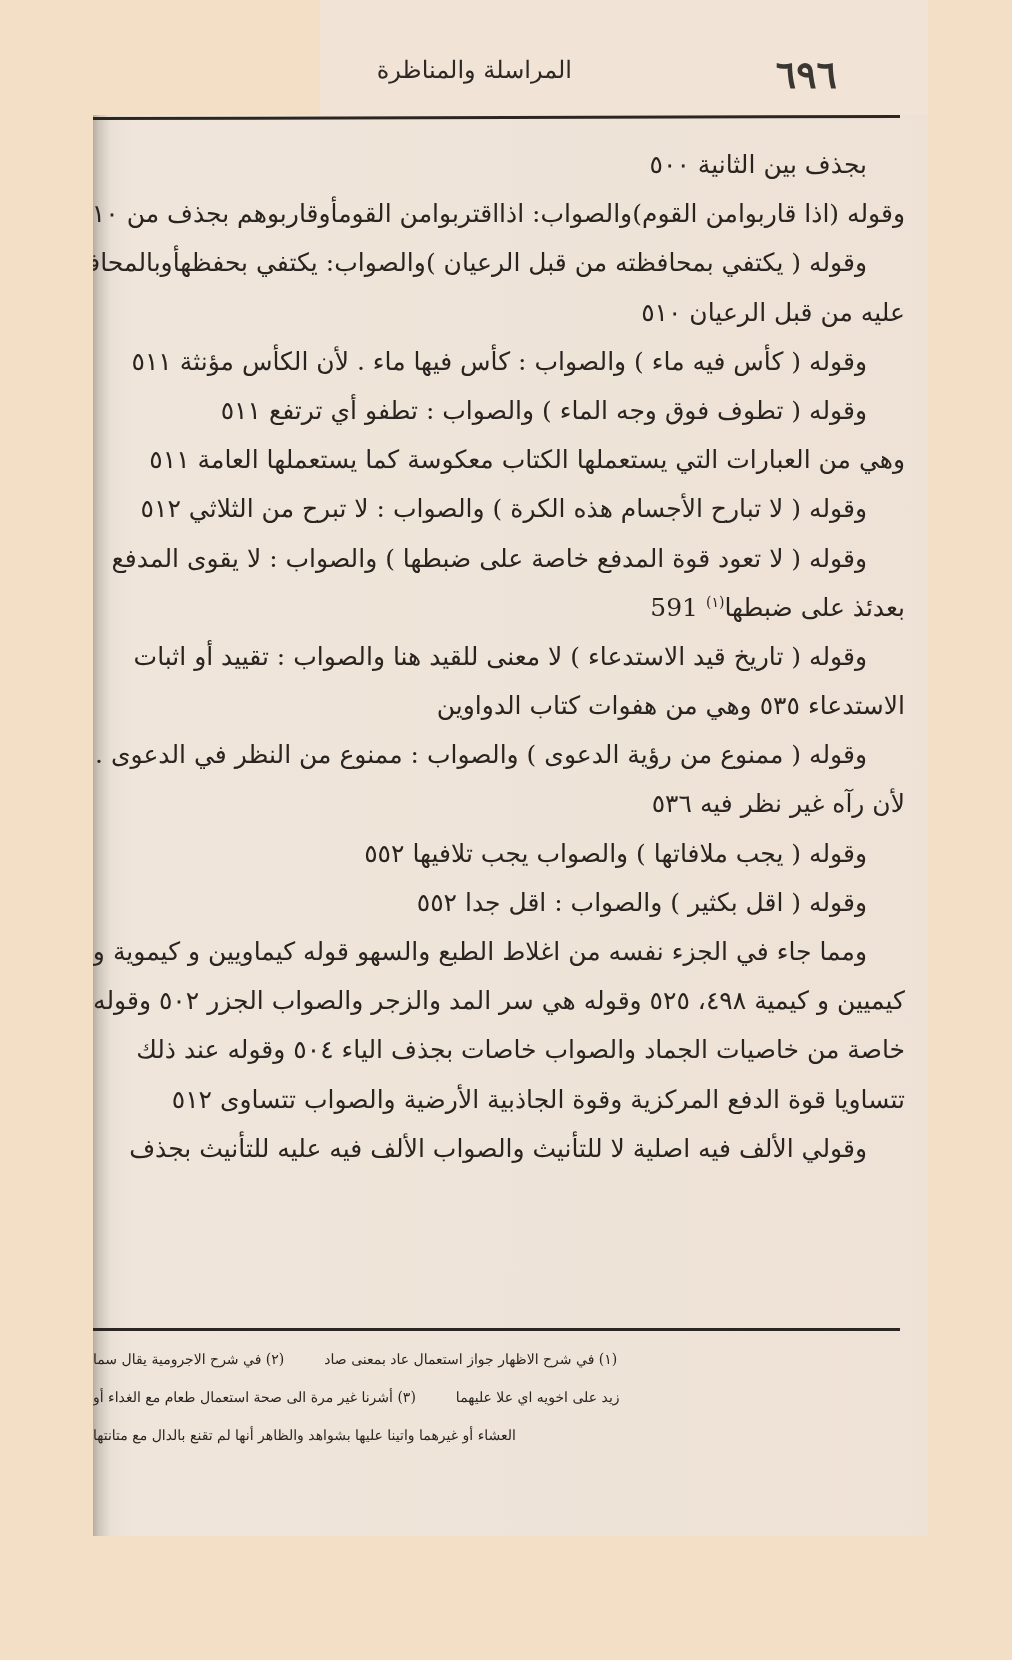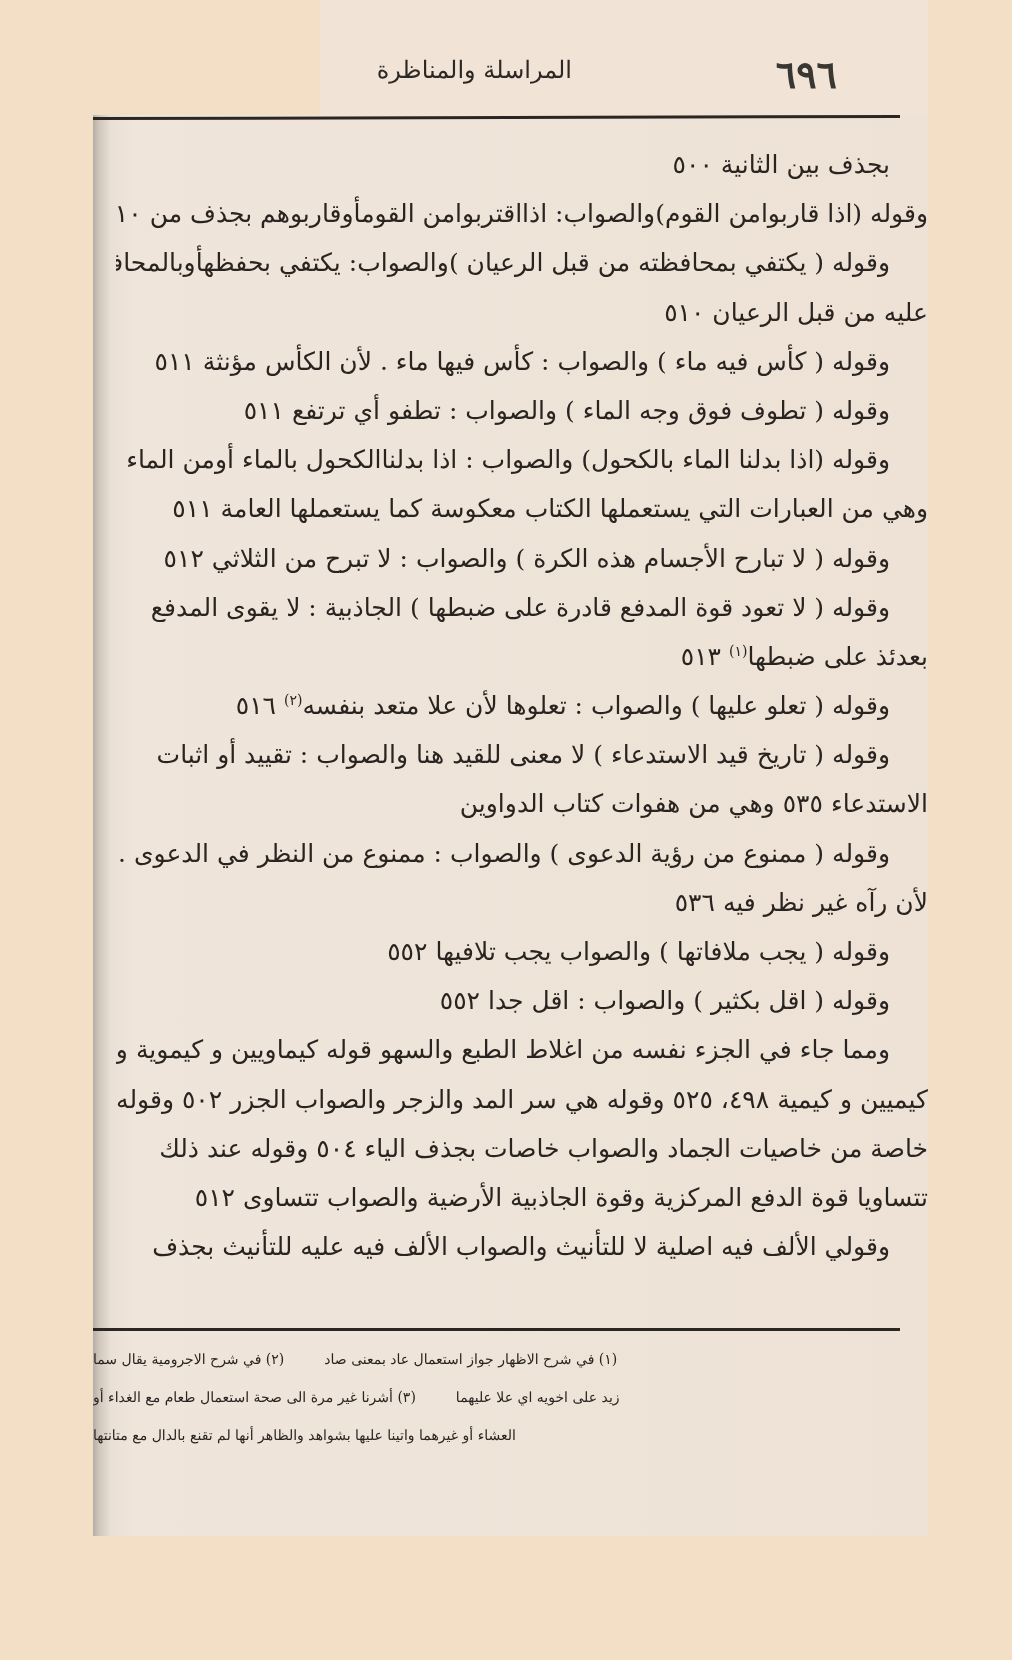--- a/index.html
+++ b/index.html
@@ -65,21 +65,20 @@
       transform: rotate(-0.15deg);
     }
     .body-text {
       position: absolute;
       left: 93px;
       top: 140px;
       width: 812px;
       direction: rtl;
       font-size: 25px;
       line-height: 49.2px;
-      margin-left: 23px;
     }
     .body-text .line {
       white-space: nowrap;
       overflow: hidden;
       height: 49.2px;
     }
     .body-text .line.indent {
       padding-right: 38px;
     }
     sup {
@@ -128,31 +127,26 @@
 
 <div class="head-rule"></div>
 
 <div class="body-text">
   <div class="line indent">بجذف بين الثانية ٥٠٠</div>
   <div class="line">وقوله (اذا قاربوامن القوم)والصواب: اذااقتربوامن القومأوقاربوهم بجذف من ٥١٠</div>
   <div class="line indent">وقوله ( يكتفي بمحافظته من قبل الرعيان )والصواب: يكتفي بحفظهأوبالمحافظة</div>
   <div class="line">عليه من قبل الرعيان ٥١٠</div>
   <div class="line indent">وقوله ( كأس فيه ماء ) والصواب : كأس فيها ماء . لأن الكأس مؤنثة ٥١١</div>
   <div class="line indent">وقوله ( تطوف فوق وجه الماء ) والصواب : تطفو أي ترتفع ٥١١</div>
-  <div class="line indent">وقوله (اذا بدلنا الماء بالكحول) والصواب : اذا بدلناالكحول بالماء أومن الماء</div>
   <div class="line">وهي من العبارات التي يستعملها الكتاب معكوسة كما يستعملها العامة ٥١١</div>
   <div class="line indent">وقوله ( لا تبارح الأجسام هذه الكرة ) والصواب : لا تبرح من الثلاثي ٥١٢</div>
-  <div class="line indent">وقوله ( لا تعود قوة المدفع قادرة على ضبطها ) الجاذبية : لا يقوى المدفع</div>
+  <div class="line indent">وقوله ( لا تعود قوة المدفع خاصة على ضبطها ) والصواب : لا يقوى المدفع</div>
   <div class="line">
     <span>بعدئذ على ضبطها</span><sup>(١)</sup>
-    <span>٥١٣</span>
-  </div>
-  <div class="line indent">
-    <span>وقوله ( تعلو عليها ) والصواب : تعلوها لأن علا متعد بنفسه</span><sup>(٢)</sup>
-    <span>٥١٦</span>
+    <span>591</span>
   </div>
   <div class="line indent">وقوله ( تاريخ قيد الاستدعاء ) لا معنى للقيد هنا والصواب : تقييد أو اثبات</div>
   <div class="line">الاستدعاء ٥٣٥ وهي من هفوات كتاب الدواوين</div>
   <div class="line indent">وقوله ( ممنوع من رؤية الدعوى ) والصواب : ممنوع من النظر في الدعوى .</div>
   <div class="line">لأن رآه غير نظر فيه ٥٣٦</div>
   <div class="line indent">وقوله ( يجب ملافاتها ) والصواب يجب تلافيها ٥٥٢</div>
   <div class="line indent">وقوله ( اقل بكثير ) والصواب : اقل جدا ٥٥٢</div>
   <div class="line indent">ومما جاء في الجزء نفسه من اغلاط الطبع والسهو قوله كيماويين و كيموية والصواب</div>
   <div class="line">كيميين و كيمية ٤٩٨، ٥٢٥ وقوله هي سر المد والزجر والصواب الجزر ٥٠٢ وقوله</div>
   <div class="line">خاصة من خاصيات الجماد والصواب خاصات بجذف الياء ٥٠٤ وقوله عند ذلك</div>

